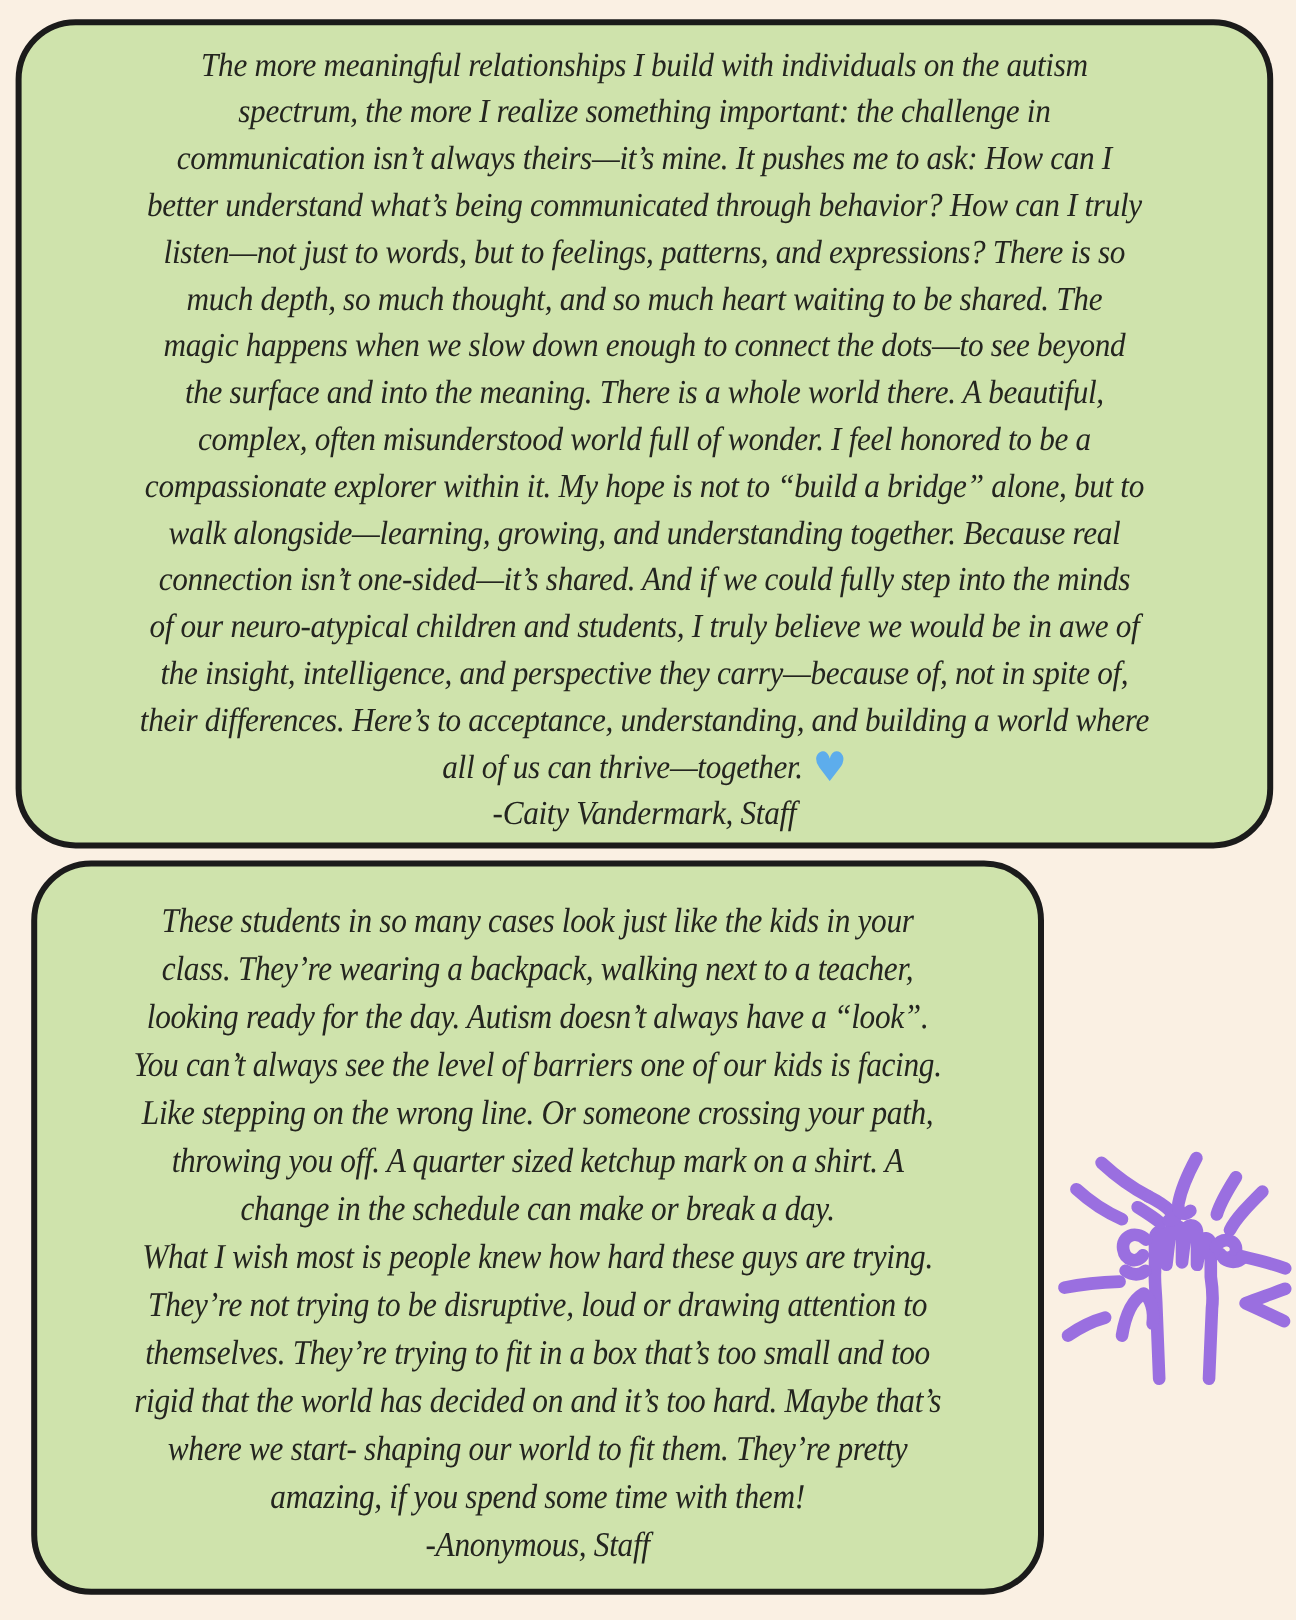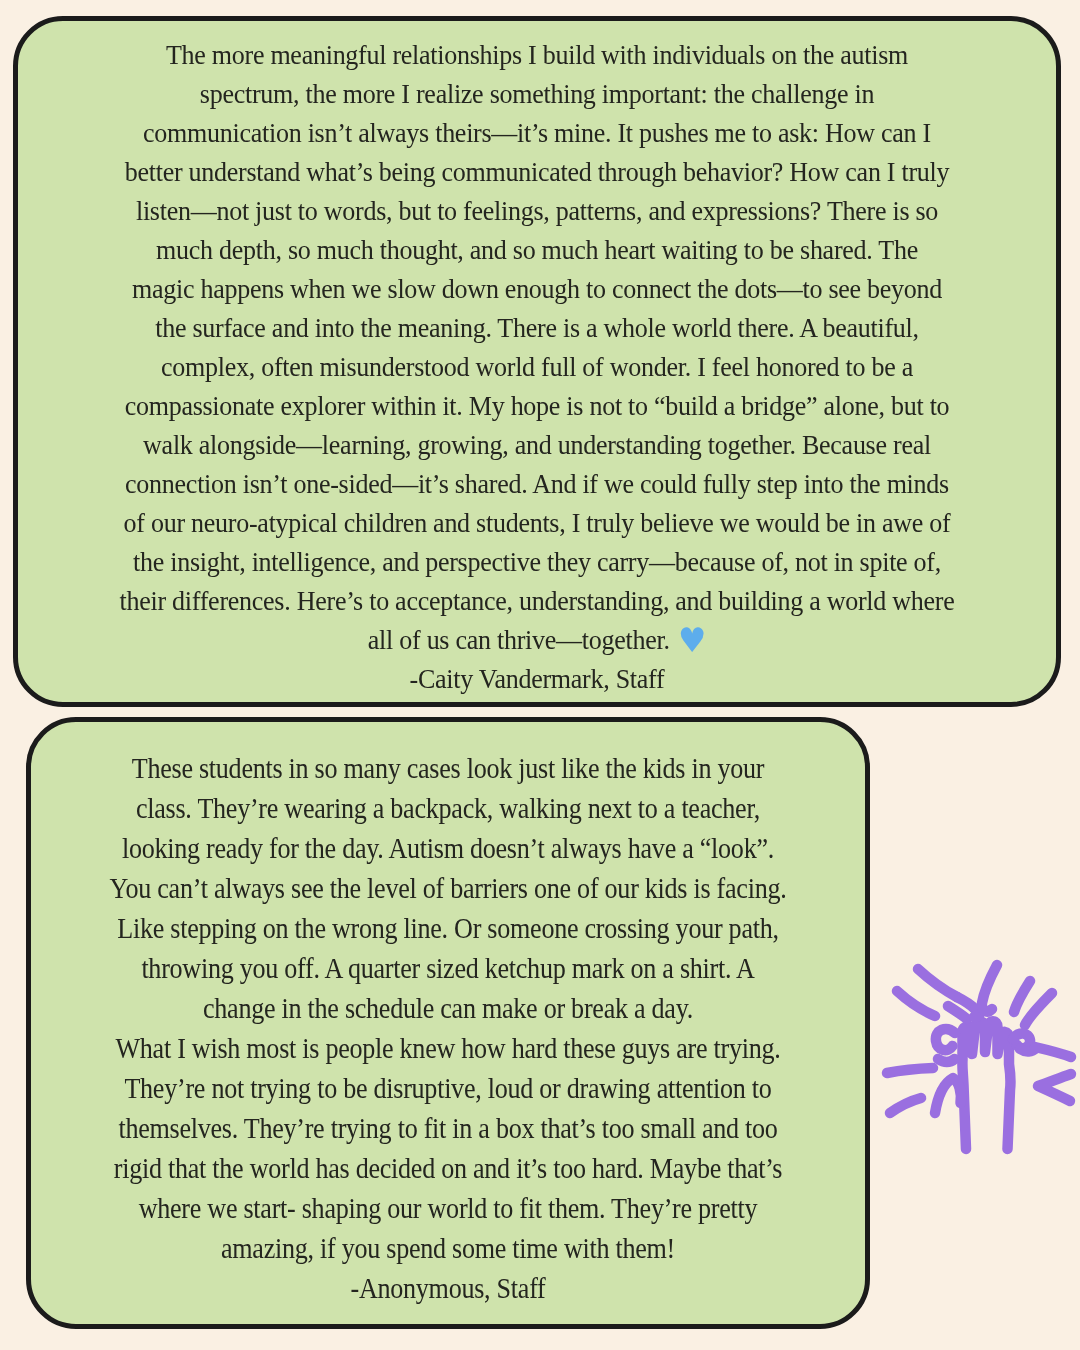--- a/index.html
+++ b/index.html
@@ -17,20 +17,21 @@
     position:relative;
     overflow:hidden;
     font-family:"Liberation Serif","DejaVu Serif",serif;
     color:var(--text);
   }
   .quote-box{
     position:absolute;
     background:var(--card-fill);
     border:5px solid var(--card-border);
     border-radius:50px;
+    font-style:italic;
   }
   .quote-box-1{ left:13px; top:16px; width:1048px; height:691px; }
   .quote-box-2{ left:26px; top:717px; width:844px; height:612px; }
   .quote-body{
     width:100%;
     text-align:center;
     transform-origin:50% 0;
   }
   .quote-box-1 .quote-body{
     padding-top:14px;

